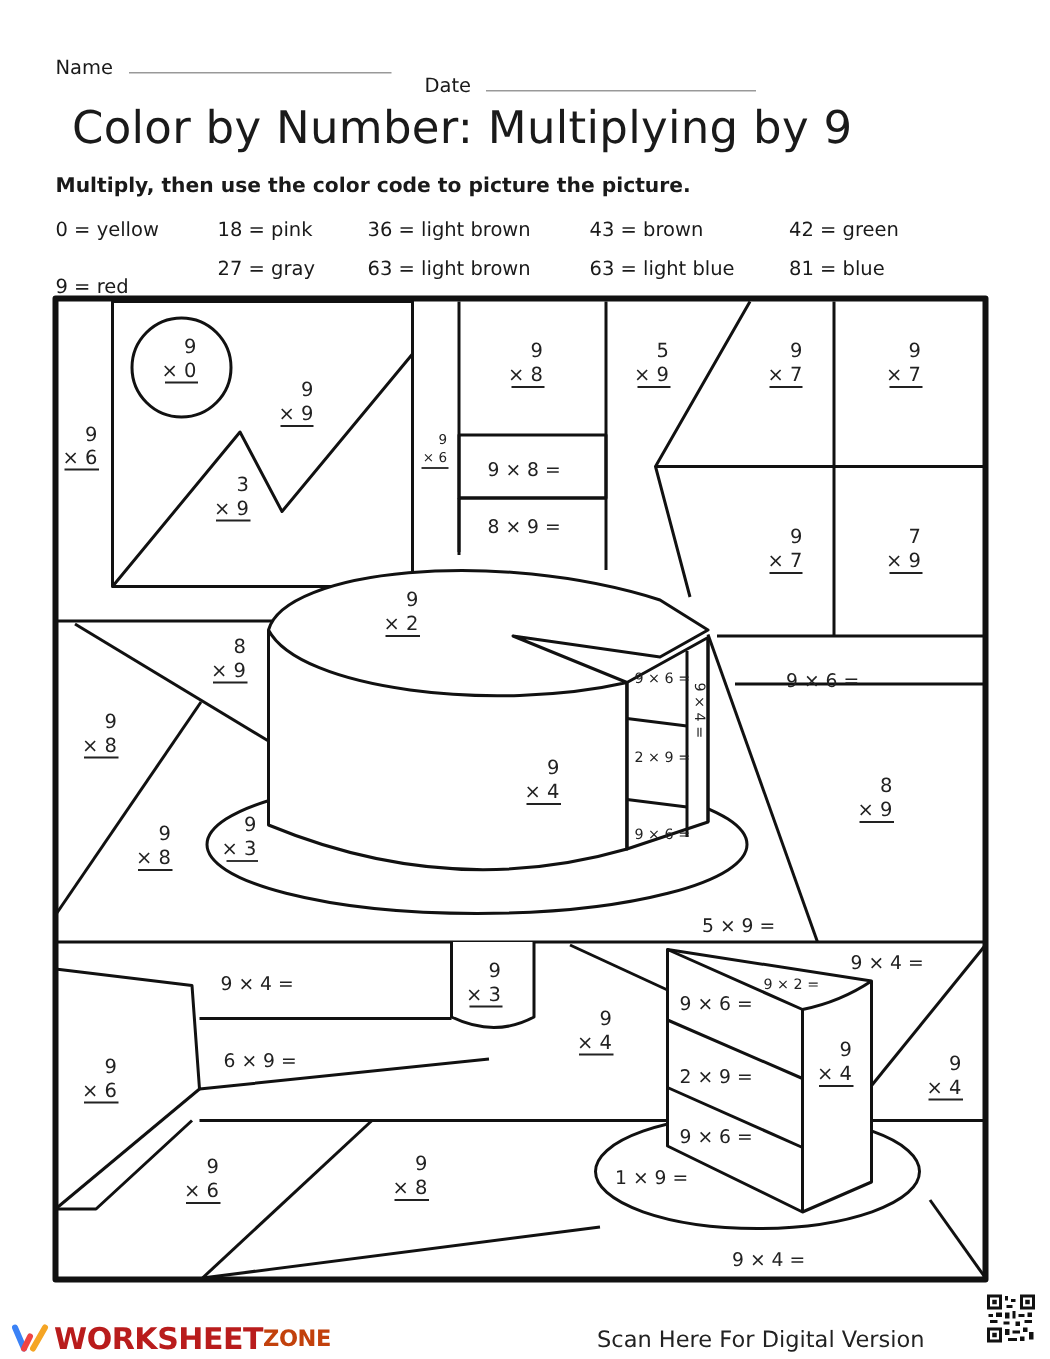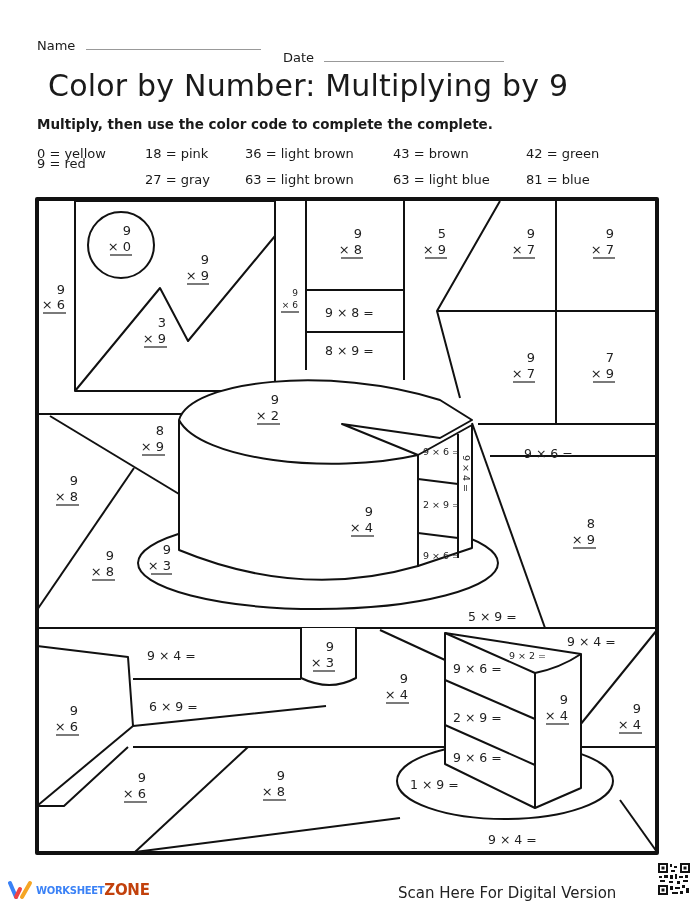--- a/index.html
+++ b/index.html
@@ -7,46 +7,46 @@
          font-family:"DejaVu Sans", sans-serif; color:#1a1a1a; }
   .hdr-line { display:inline-block; border-bottom:1px solid #999; vertical-align:baseline; margin-left:6px; }
   #name-field { position:absolute; left:37px; top:38px; }
   #date-field { position:absolute; left:283px; top:38px;margin-top:12px; }
   .title { position:absolute; left:48px; top:68px; font-size:30px; font-weight:normal; letter-spacing:0.2px; white-space:nowrap; }
   .subtitle { position:absolute; left:37px; top:116px; font-size:13.5px; font-weight:bold; white-space:nowrap; }
   .key { position:absolute; font-size:13px; white-space:nowrap; }
   svg#pic { position:absolute; left:0; top:0; }
   svg text { font-family:"DejaVu Sans", sans-serif; fill:#222; }
   .footer-logo { position:absolute; left:8px; top:880px; display:flex; align-items:center; }
-  .logo-text1 { color:#3b82f6; font-weight:bold; font-size:10px; letter-spacing:-0.3px; }
+  .logo-text1 { color:#b91c1c; font-weight:bold; font-size:20px; letter-spacing:-0.3px; }
   .logo-text2 { color:#c2410c; font-weight:bold; font-size:15px; letter-spacing:-0.3px; }
   .scan-text { position:absolute; left:398px; top:884px; font-size:15px; color:#222; white-space:nowrap; }
   .qr { position:absolute; left:657px; top:862px; width:34px; height:34px; }
 </style>
 </head>
 <body>
 
 <div id="name-field" style="font-size:13px;">
   <span>Name</span>
   <span class="hdr-line" style="width:175px;"></span>
 </div>
 <div id="date-field" style="font-size:13px;">
   <span>Date</span>
   <span class="hdr-line" style="width:180px;"></span>
 </div>
 <div class="title">Color by Number: Multiplying by 9</div>
-<div class="subtitle">Multiply, then use the color code to complete the complete.</div>
+<div class="subtitle">Multiply, then use the color code to picture the picture.</div>
 
 <div>
   <div class="key" style="left:37px;top:146px">0 = yellow</div>
   <div class="key" style="left:145px;top:146px">18 = pink</div>
   <div class="key" style="left:245px;top:146px">36 = light brown</div>
   <div class="key" style="left:393px;top:146px">43 = brown</div>
   <div class="key" style="left:526px;top:146px">42 = green</div>
-  <div class="key" style="left:37px;top:156px">9 = red</div>
+  <div class="key" style="left:37px;top:184px">9 = red</div>
   <div class="key" style="left:145px;top:172px">27 = gray</div>
   <div class="key" style="left:245px;top:172px">63 = light brown</div>
   <div class="key" style="left:393px;top:172px">63 = light blue</div>
   <div class="key" style="left:526px;top:172px">81 = blue</div>
 </div>
 
 <svg id="pic" width="700" height="906" viewBox="0 0 700 906">
   <g fill="none" stroke="#111" stroke-width="2" stroke-linejoin="round">
 
     <rect x="75" y="201" width="200" height="190"></rect>

